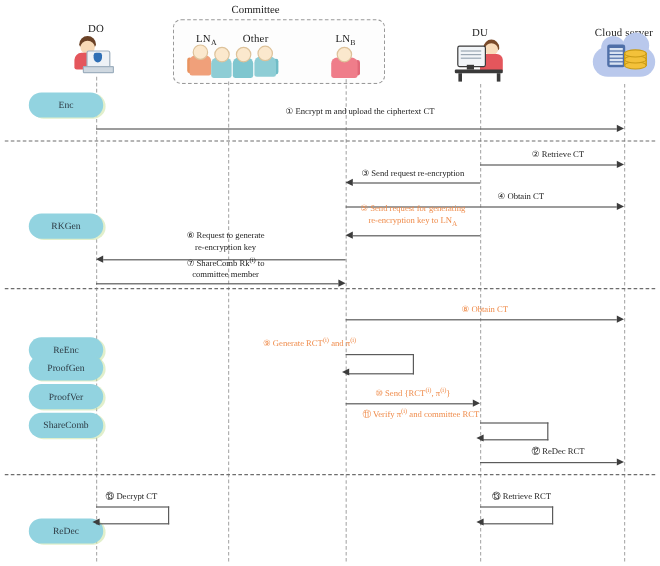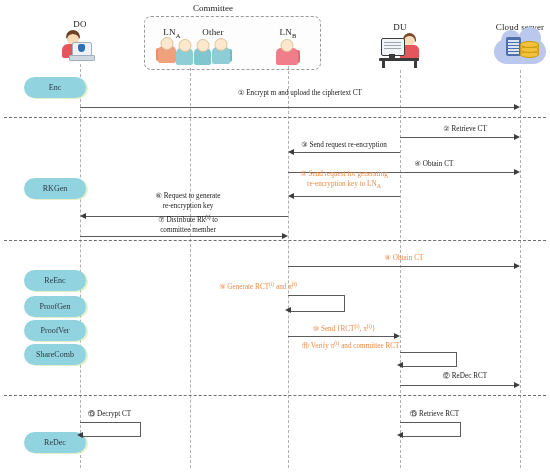--- a/index.html
+++ b/index.html
@@ -343,21 +343,21 @@
   <div class="lifeline" style="left:288px; top:66px; height:402px;"></div>
   <div class="lifeline" style="left:400px; top:70px; height:398px;"></div>
   <div class="lifeline" style="left:520px; top:70px; height:398px;"></div>
 
   <div class="separator" style="top:117px;"></div>
   <div class="separator" style="top:240px;"></div>
   <div class="separator" style="top:395px;"></div>
 
   <div class="phase-pill" style="left:24px; top:77px;">Enc</div>
   <div class="phase-pill" style="left:24px; top:178px;">RKGen</div>
-  <div class="phase-pill" style="left:24px; top:270px;">ReEnc</div>
+  <div class="phase-pill" style="left:24px; top:281px;">ReEnc</div>
   <div class="phase-pill" style="left:24px; top:296px;">ProofGen</div>
   <div class="phase-pill" style="left:24px; top:344px;">ShareComb</div>
   <div class="phase-pill" style="left:24px; top:320px;">ProofVer</div>
   <div class="phase-pill" style="left:24px; top:432px;">ReDec</div>
 
   <div class="msg center" style="left:300px; top:89px;">① Encrypt m and upload the ciphertext CT</div>
   <div class="arrow-line" style="left:80px; top:107px; width:434px;"></div>
   <div class="arrow-head right" style="left:514px; top:104px;"></div>
 
   <div class="msg center" style="left:465px; top:125px;">② Retrieve CT</div>
@@ -380,21 +380,21 @@
   <div class="arrow-head left" style="left:288px; top:193px;"></div>
 
   <div class="msg center" style="left:188px; top:192px;">
     <span>⑥ Request to generate</span><br>
     <span>re-encryption key</span>
   </div>
   <div class="arrow-line" style="left:86px; top:216px; width:202px;"></div>
   <div class="arrow-head left" style="left:80px; top:213px;"></div>
 
   <div class="msg center" style="left:188px; top:214px;">
-    <span>⑦ Distribute  Rk</span><sup>(i)</sup><span> to</span><br>
+    <span>⑦ ShareComb  Rk</span><sup>(i)</sup><span> to</span><br>
     <span>committee member</span>
   </div>
   <div class="arrow-line" style="left:80px; top:236px; width:202px;"></div>
   <div class="arrow-head right" style="left:282px; top:233px;"></div>
 
   <div class="msg orange center" style="left:404px; top:254px;">⑧ Obtain CT</div>
   <div class="arrow-line" style="left:288px; top:266px; width:226px;"></div>
   <div class="arrow-head right" style="left:514px; top:263px;"></div>
 
   <div class="msg orange center" style="left:258px; top:281px;">

